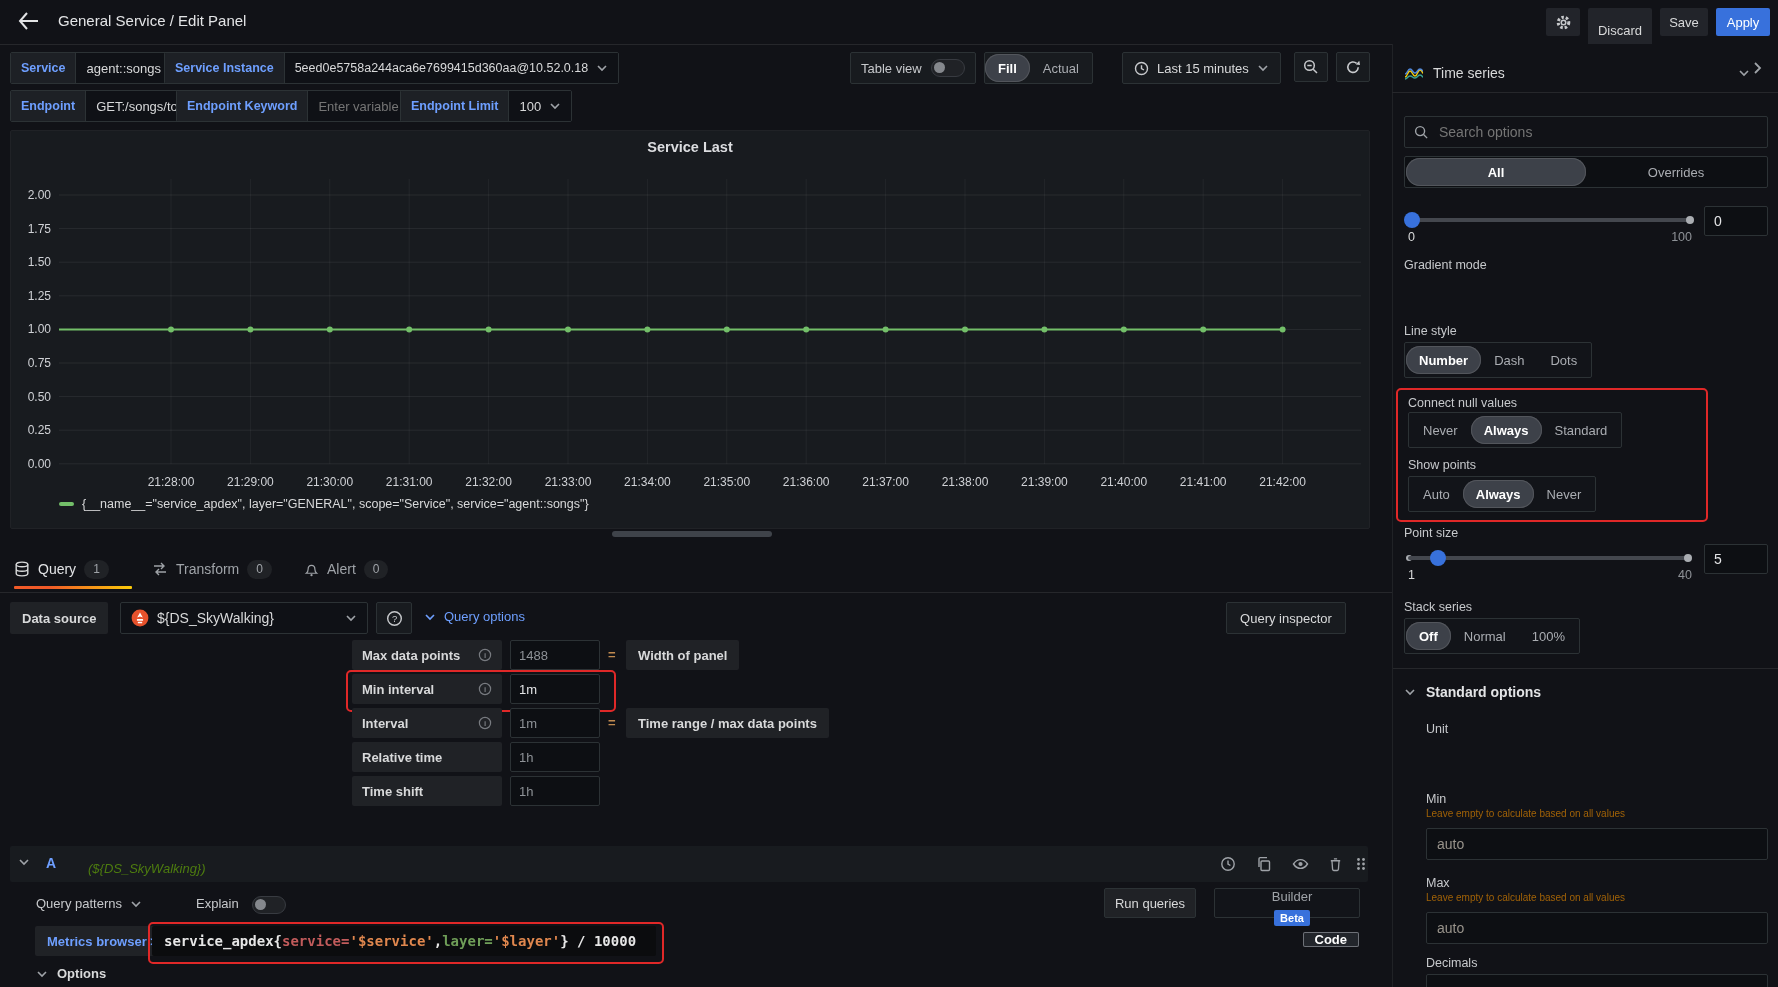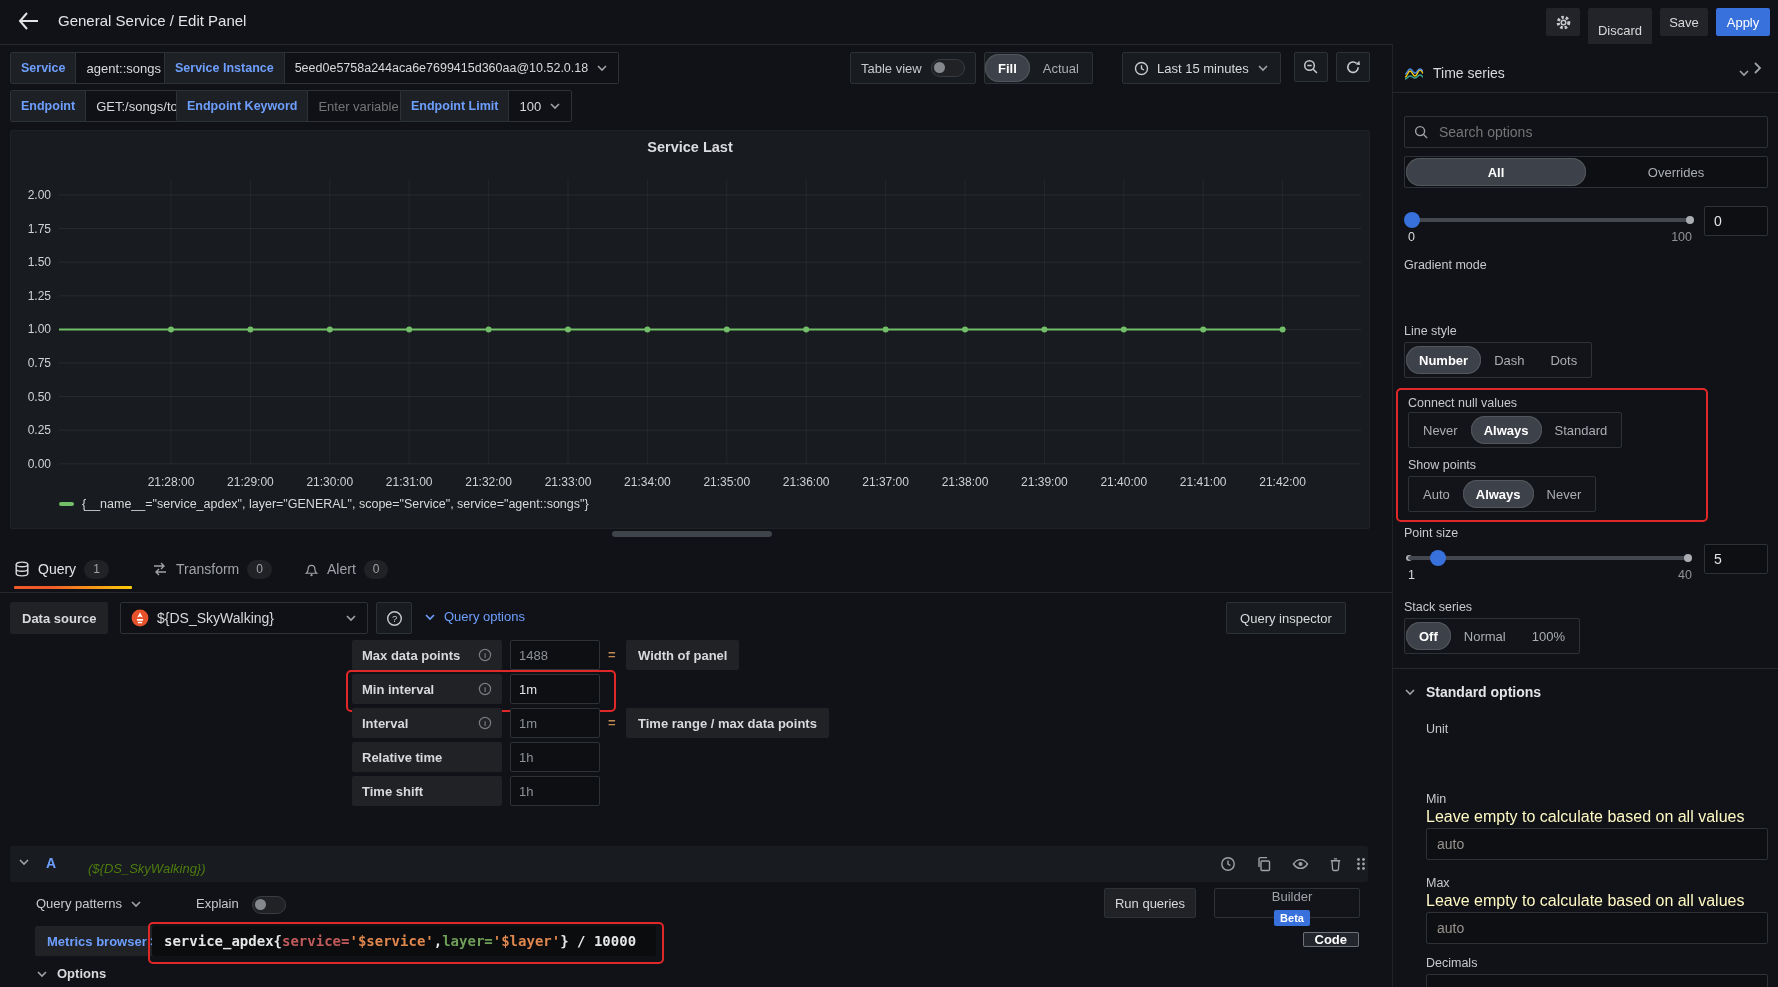--- a/index.html
+++ b/index.html
@@ -47,21 +47,21 @@
   .qinput.ph{color:#8e9297;}
   .eq{position:absolute;color:#c08a50;font-size:13px;font-weight:700;}
   .qdesc{position:absolute;display:inline-flex;align-items:center;height:30px;padding:0 12px;background:#202226;border-radius:2px;font-size:13px;font-weight:600;}
   .redbox{position:absolute;border:2px solid #e02828;border-radius:5px;pointer-events:none;}
   .linklabel{color:#6e9fff;font-size:13px;font-weight:500;cursor:pointer;}
   .mono{font-family:"DejaVu Sans Mono",monospace;}
   .tok-plain{color:#e6e6e6;} .tok-red{color:#c15b5b;} .tok-orange{color:#e0874e;} .tok-green{color:#6f9e58;}
   
   .sidebar{left:1392px;top:44px;width:386px;height:943px;background:#111217;border-left:1px solid #202226;box-sizing:border-box;}
   .glabel{position:absolute;font-size:12.5px;font-weight:500;color:#c7c9cc;}
-  .gdesc{position:absolute;font-size:16px;color:#fef9c3;}
+  .gdesc{position:absolute;font-size:10px;color:#a16207;}
   .input{position:absolute;height:32px;background:#0d0f13;border:1px solid #2c3235;border-radius:2px;color:#e3e4e6;
     font-size:14px;font-family:inherit;padding:0 10px;box-sizing:border-box;}
   .input::placeholder{color:#98938b;}
   .sidetabs{position:absolute;display:flex;background:#0d0f13;border:1px solid #2c3235;border-radius:2px;height:32px;box-sizing:border-box;padding:1px;}
   .sidetabs .seg{flex:1;height:28px;}
   .track{position:absolute;height:4px;border-radius:2px;background:#44474e;}
   .handle{position:absolute;width:16px;height:16px;border-radius:50%;background:#3871dc;cursor:pointer;}
   .dot{position:absolute;border-radius:50%;background:#aaadb2;}
   .valbox{position:absolute;width:64px;height:30px;background:#0d0f13;border:1px solid #2c3235;border-radius:2px;
     display:flex;align-items:center;padding:0 9px;font-size:14px;color:#e3e4e6;box-sizing:border-box;}

